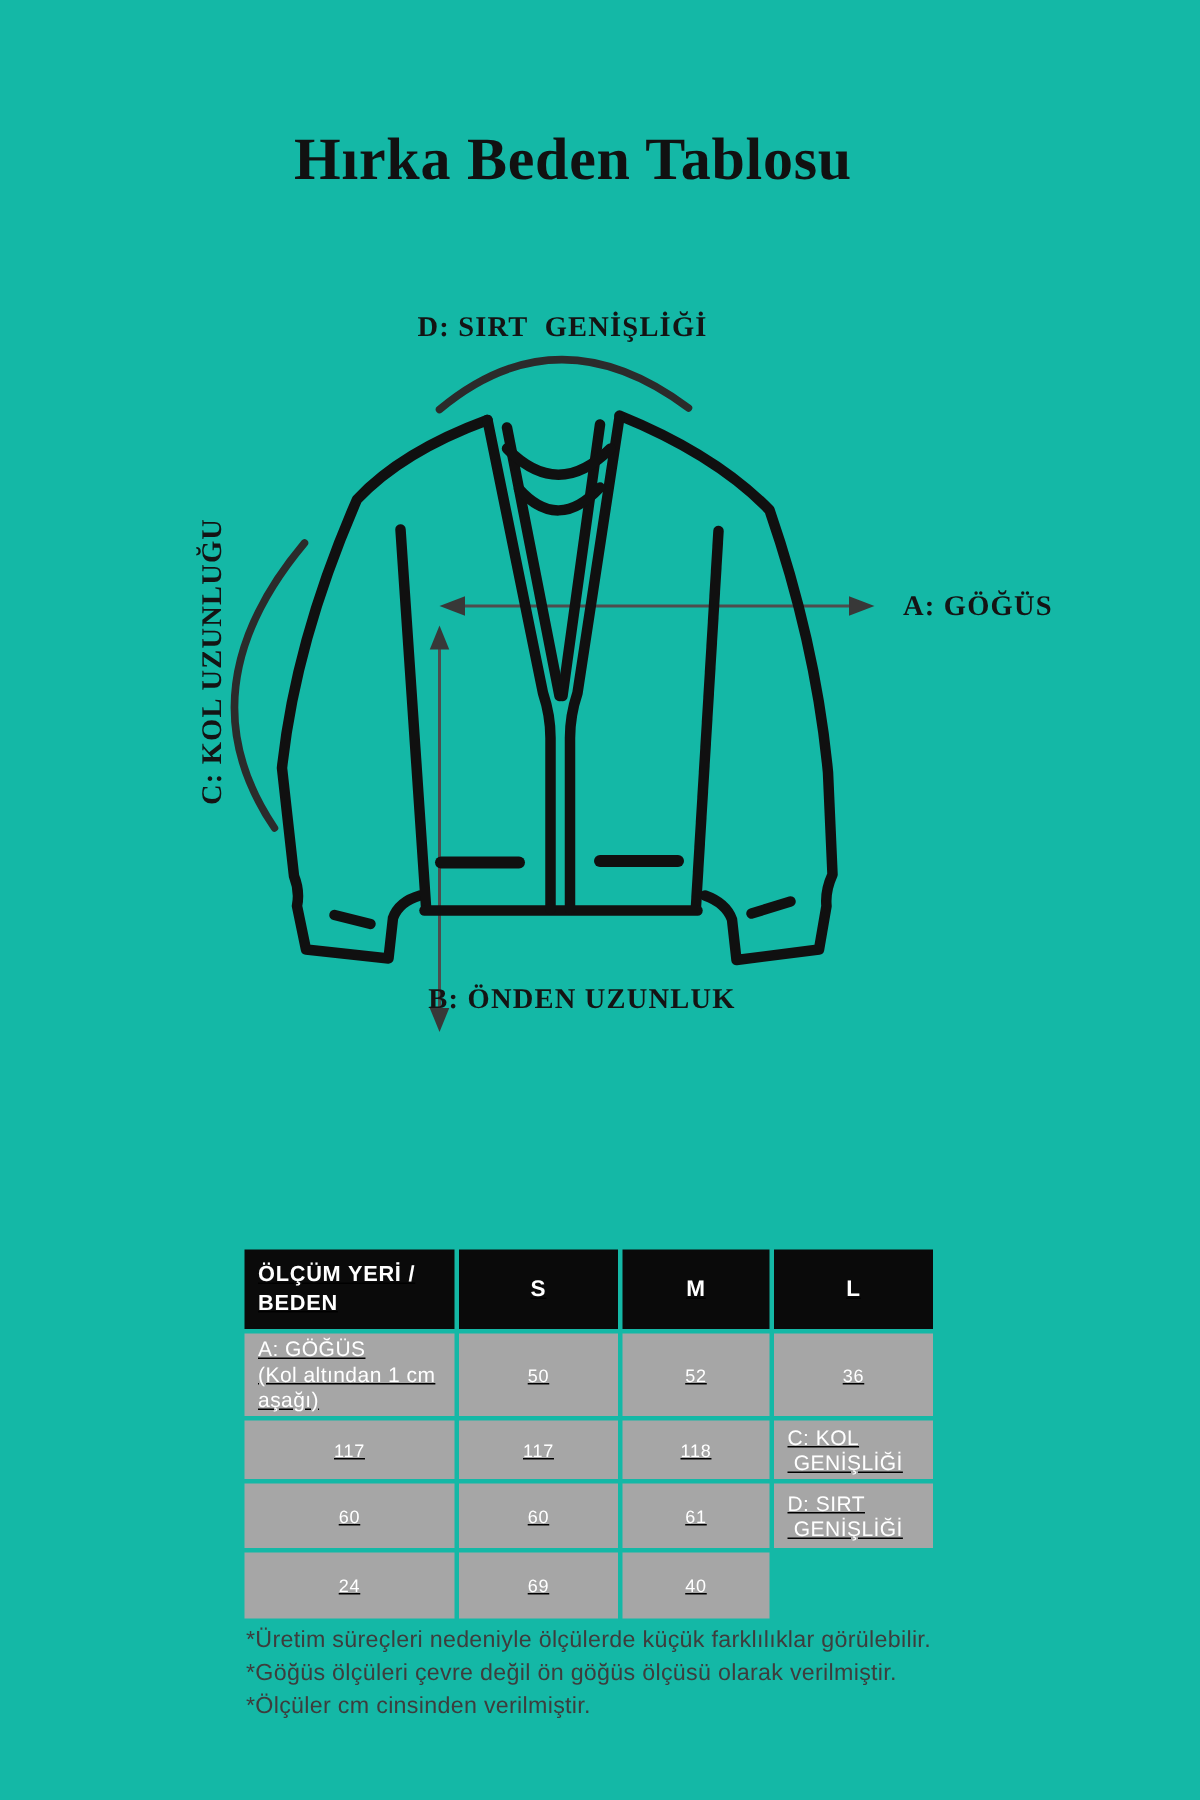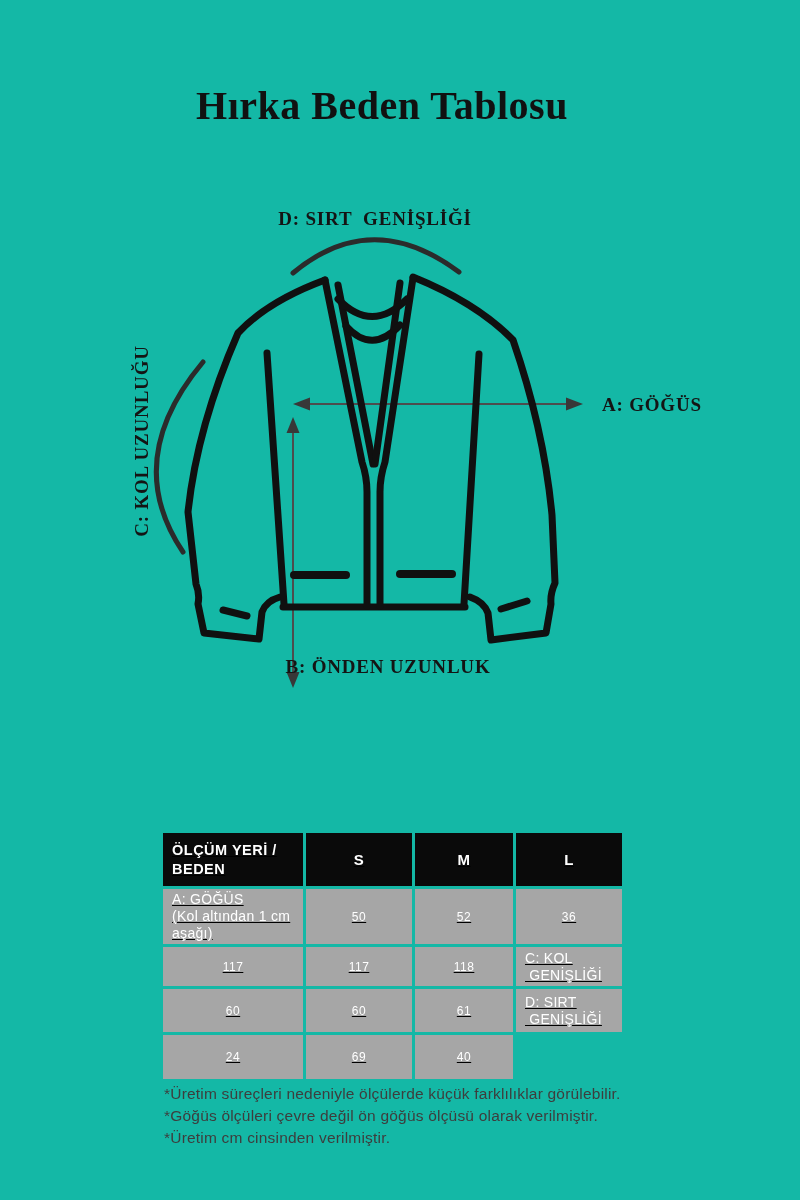--- a/index.html
+++ b/index.html
@@ -142,16 +142,16 @@
       <span class="lline"> GENİŞLİĞİ</span>
     </div>
     <div class="cell data val">24</div>
     <div class="cell data val">69</div>
     <div class="cell data val">40</div>
   </div>
 
   <div class="footnotes">
     <div>*Üretim süreçleri nedeniyle ölçülerde küçük farklılıklar görülebilir.</div>
     <div>*Göğüs ölçüleri çevre değil ön göğüs ölçüsü olarak verilmiştir.</div>
-    <div>*Üretim cm cinsinden verilmiştir.</div>
+    <div>*Ölçüler cm cinsinden verilmiştir.</div>
   </div>
 
 </div>
 
 </body></html>

